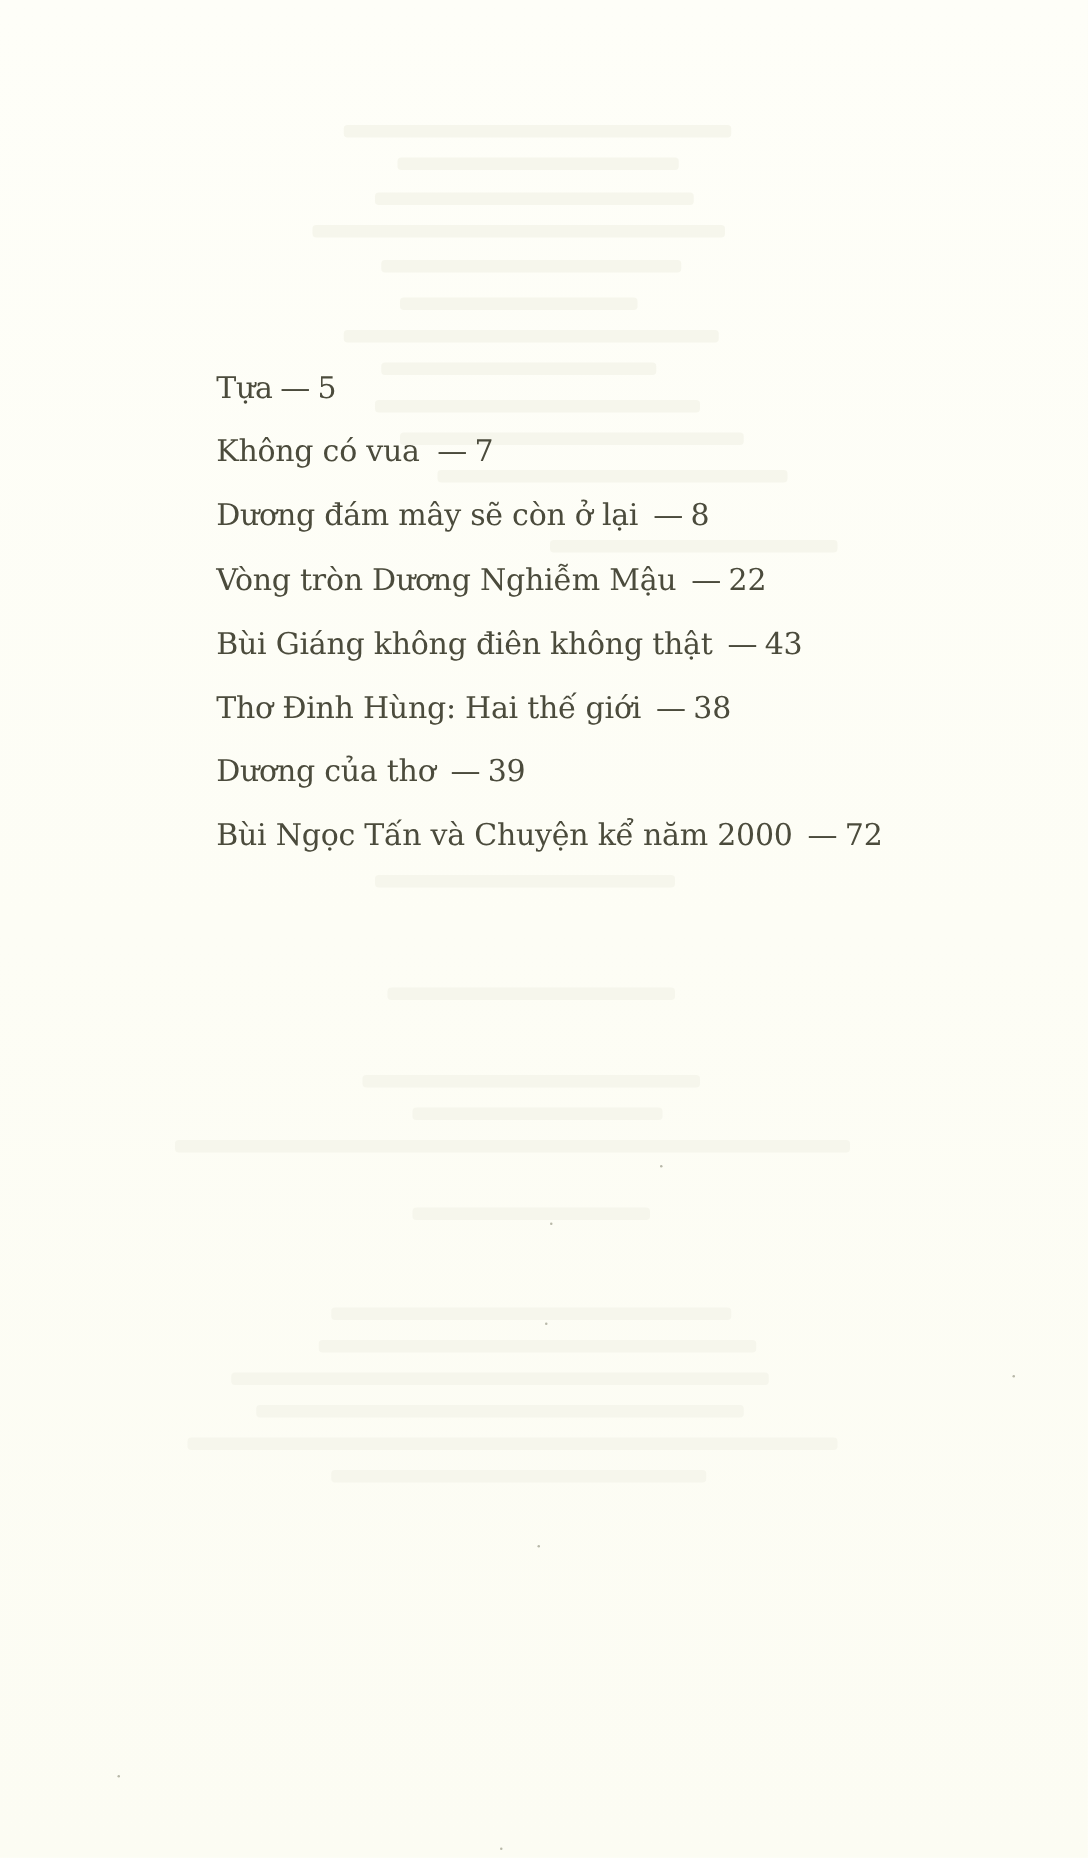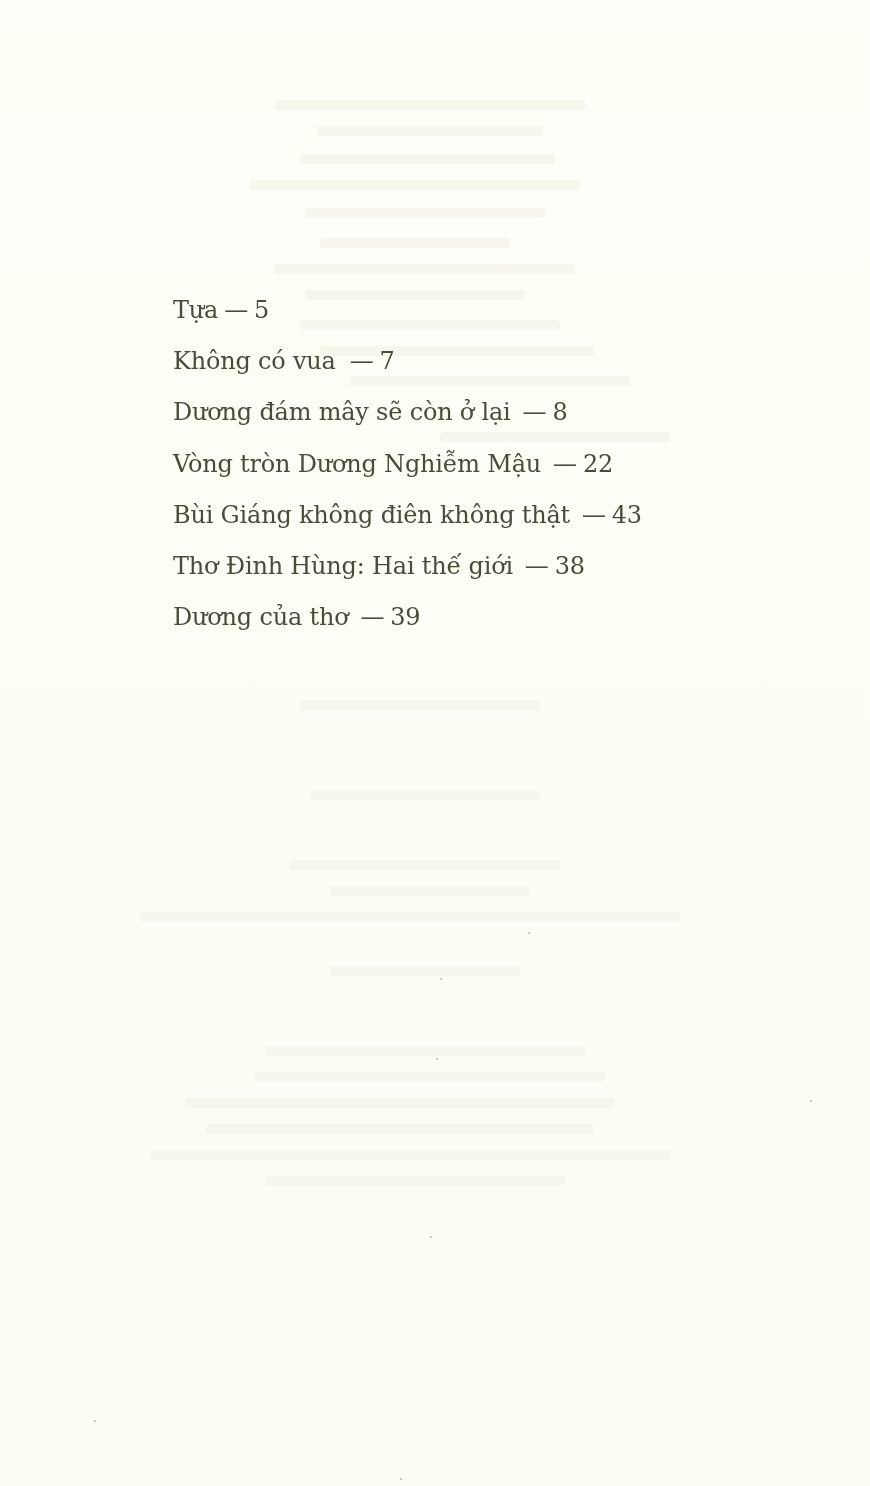--- a/index.html
+++ b/index.html
@@ -117,15 +117,18 @@
     </li>
     <li class="toc-entry">
       <span class="toc-title">Bùi Giáng không điên không thật</span><span class="toc-sep" style="margin-left:12px">—</span><span class="toc-page">43</span>
     </li>
     <li class="toc-entry">
       <span class="toc-title">Thơ Đinh Hùng: Hai thế giới</span><span class="toc-sep" style="margin-left:12px">—</span><span class="toc-page">38</span>
     </li>
     <li class="toc-entry">
       <span class="toc-title">Dương của thơ</span><span class="toc-sep" style="margin-left:12px">—</span><span class="toc-page">39</span>
     </li>
+    <li class="toc-entry">
+      <span class="toc-title">Bùi Ngọc Tấn và Chuyện kể năm 2000</span><span class="toc-sep" style="margin-left:12px">—</span><span class="toc-page">72</span>
+    </li>
   </ul>
 
 </div>
 
 </body></html>

